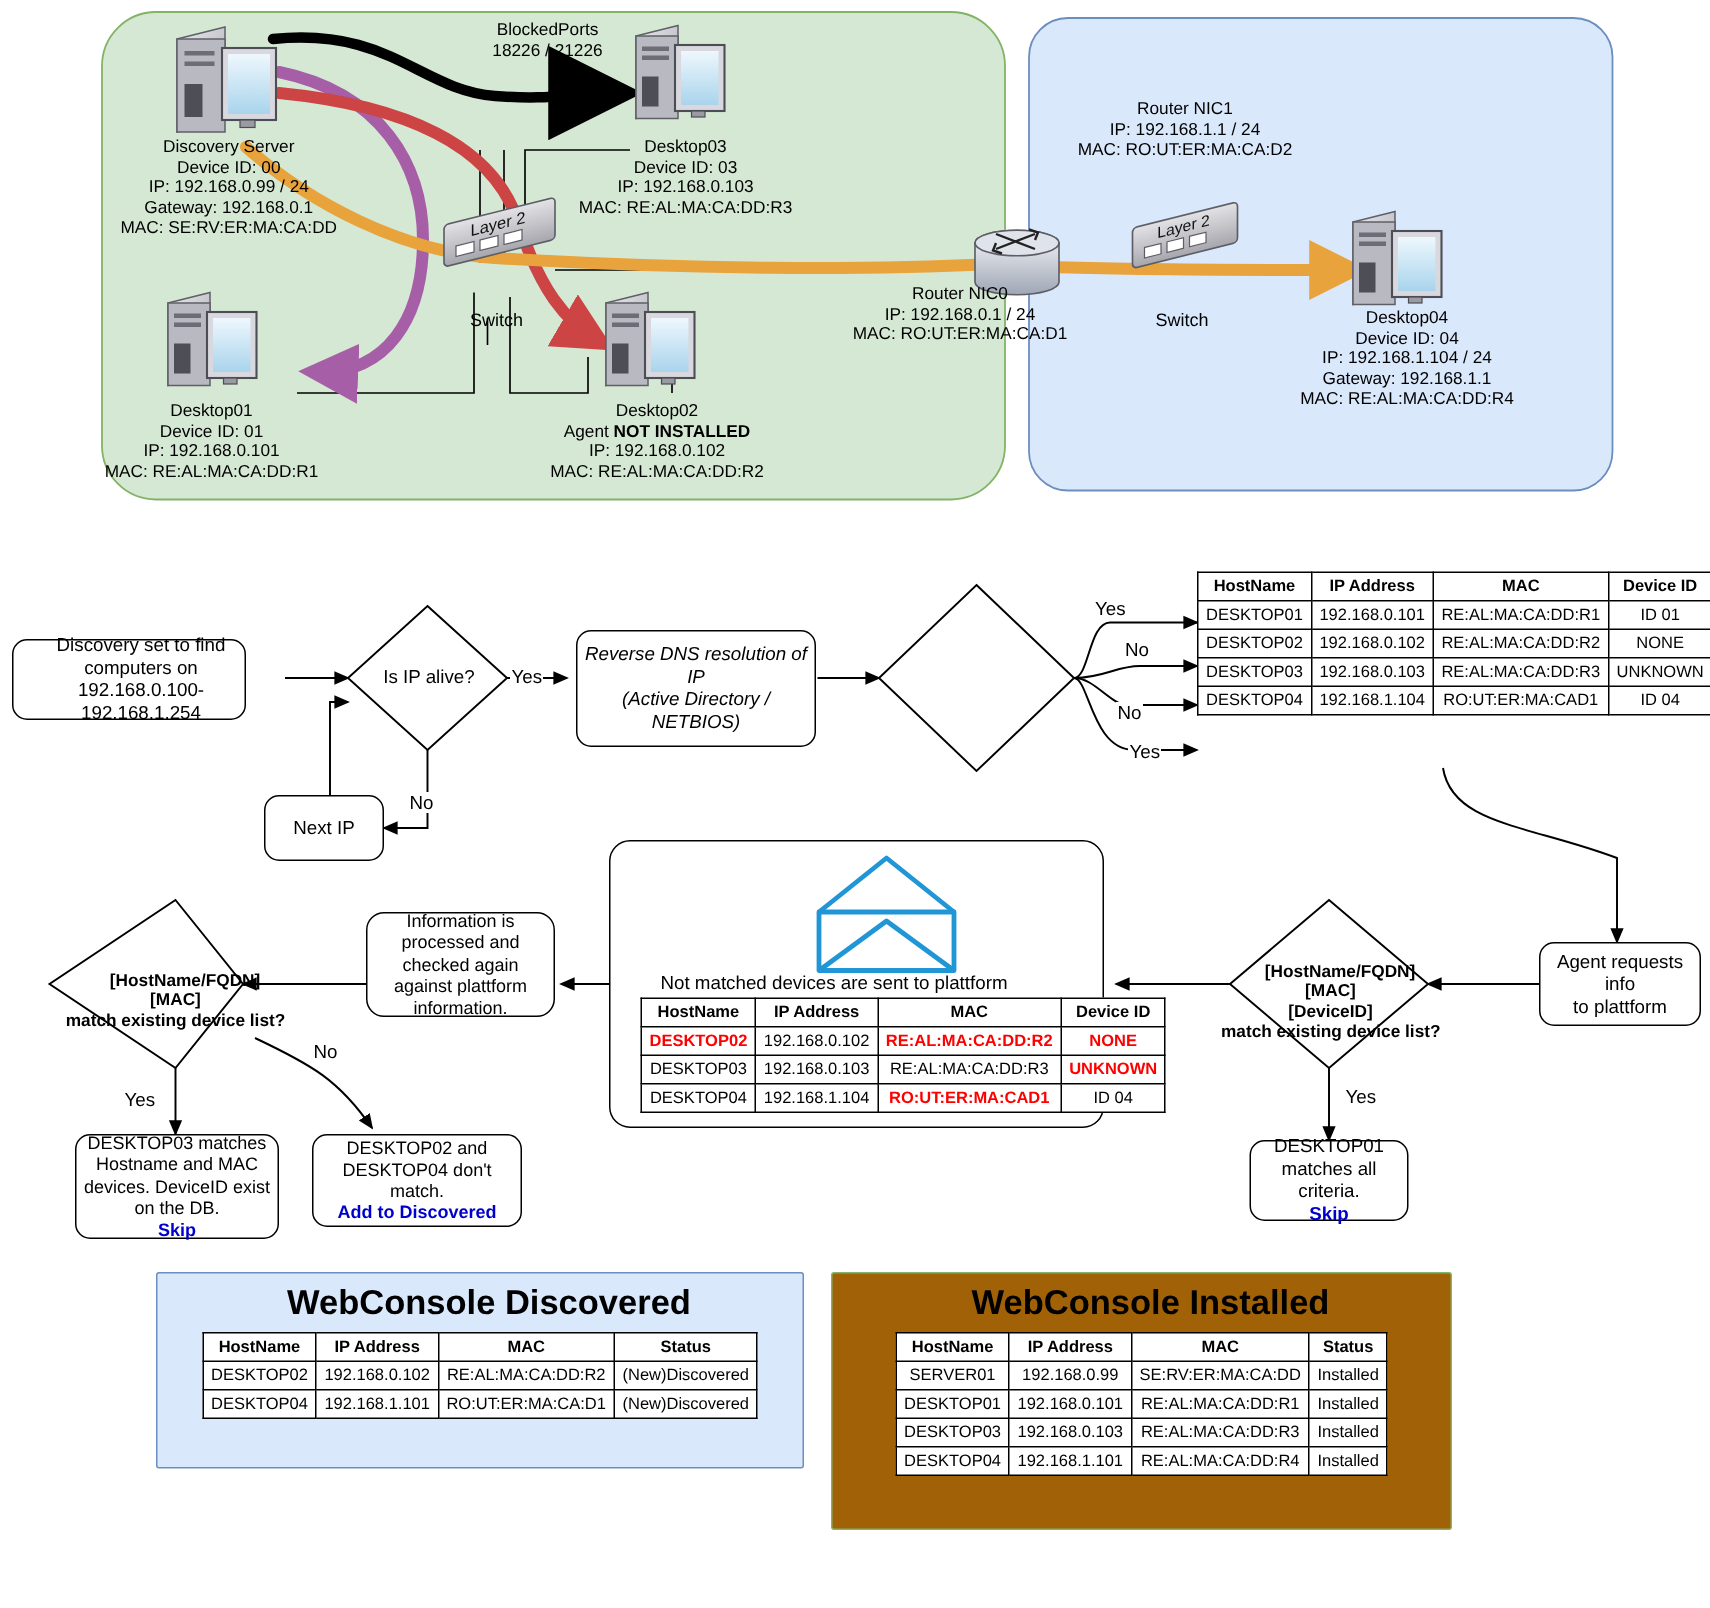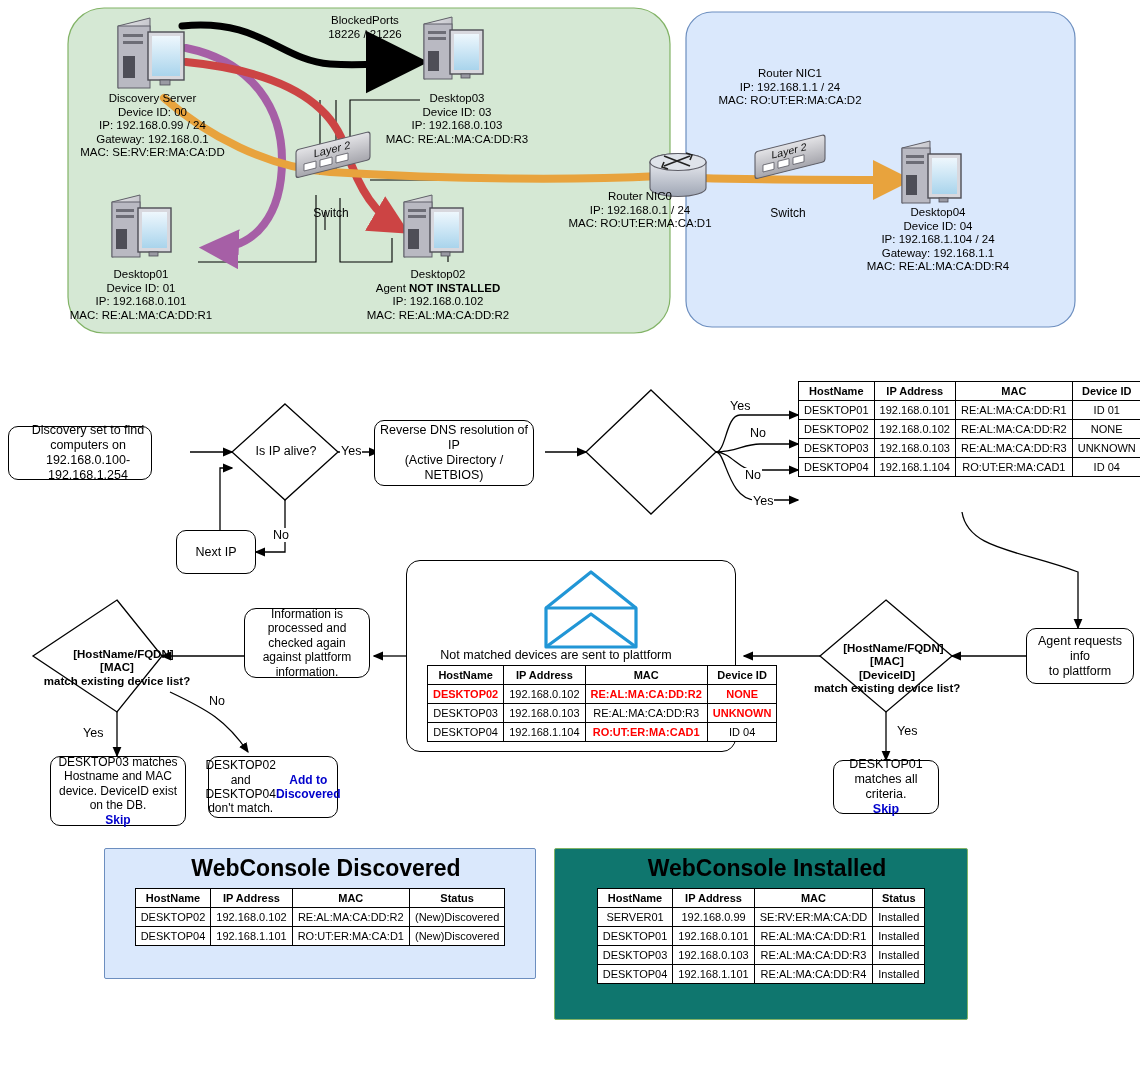--- a/index.html
+++ b/index.html
@@ -239,57 +239,57 @@
   <div class="flabel" style="left:340px;top:444px;">Yes</div>
   <div class="flabel" style="left:272px;top:528px;">No</div>
   <div class="flabel" style="left:729px;top:399px;">Yes</div>
   <div class="flabel" style="left:749px;top:426px;">No</div>
   <div class="flabel" style="left:744px;top:468px;">No</div>
   <div class="flabel" style="left:752px;top:494px;">Yes</div>
   <div class="flabel" style="left:896px;top:724px;">Yes</div>
   <div class="flabel" style="left:82px;top:726px;">Yes</div>
   <div class="flabel" style="left:208px;top:694px;">No</div>
 
-  <div class="fbox" style="left:8px;top:426px;width:144px;height:54px;padding-left:20px;">Discovery set to find computers on<br>192.168.0.100-192.168.1.254</div>
+  <div class="fbox" style="left:8px;top:426px;width:156px;height:54px;padding-left:20px;">Discovery set to find computers on<br>192.168.0.100-192.168.1.254</div>
 
   <svg class="layer">
     <polygon points="285,404 338,452 285,500 232,452" fill="#fff" stroke="#000" stroke-width="1.3"></polygon>
     <polygon points="651,390 716,452 651,514 586,452" fill="#fff" stroke="#000" stroke-width="1.3"></polygon>
     <polygon points="886,600 952,656 886,712 820,656" fill="#fff" stroke="#000" stroke-width="1.3"></polygon>
     <polygon points="117,600 162,656 117,712 33,656" fill="#fff" stroke="#000" stroke-width="1.3"></polygon>
   </svg>
 
   <div class="txt" style="left:240px;top:444px;width:92px;font-size:12.5px;">Is IP alive?</div>
 
   <div class="fbox" style="left:176px;top:530px;width:80px;height:44px;">Next IP</div>
 
-  <div class="fbox" style="left:374px;top:420px;width:160px;height:66px;">Reverse DNS resolution of IP<br>(Active Directory / NETBIOS)</div>
+  <div class="fbox" style="left:384px;top:420px;width:160px;height:78px;font-style:italic;">Reverse DNS resolution of IP<br>(Active Directory / NETBIOS)</div>
 
 
   <div class="fbox" style="left:1026px;top:628px;width:108px;height:56px;">Agent requests info<br>to plattform</div>
 
   <div class="txt" style="left:814px;top:628px;width:146px;font-size:11.5px;font-weight:bold;">
     <span>[HostName/FQDN]<br>[MAC]<br>[DeviceID]<br>match existing device list?</span>
   </div>
 
   <div class="fbox" style="left:833px;top:760px;width:106px;height:54px;flex-direction:column;">
     <span>DESKTOP01<br>matches all criteria.</span>
     <span class="blue">Skip</span>
   </div>
 
   <div class="txt" style="left:34px;top:634px;width:166px;font-size:11.5px;font-weight:bold;">
     <span>[HostName/FQDN]<br>[MAC]<br>match existing device list?</span>
   </div>
 
   <div class="fbox" style="left:50px;top:756px;width:136px;height:70px;flex-direction:column;font-size:12px;">
-    <span>DESKTOP03 matches Hostname and MAC device. DeviceID exist on the DB.</span>
+    <span>DESKTOP03 matches Hostname and MAC devices. DeviceID exist on the DB.</span>
     <span class="blue">Skip</span>
   </div>
 
-  <div class="fbox" style="left:208px;top:756px;width:130px;height:62px;flex-direction:row;font-size:12px;">
+  <div class="fbox" style="left:208px;top:756px;width:140px;height:62px;flex-direction:column;font-size:12px;">
     <span>DESKTOP02 and DESKTOP04 don't match.</span>
     <span class="blue">Add to Discovered</span>
   </div>
 
   <div class="fbox" style="left:244px;top:608px;width:126px;height:70px;font-size:12px;border-radius:12px;">Information is<br>processed and<br>checked again<br>against plattform<br>information.</div>
 
   <div class="fbox" style="left:406px;top:560px;width:330px;height:192px;border-radius:14px;display:block;padding:0;"></div>
 
   <svg class="layer">
     <g stroke="#2196d6" stroke-width="3.2" fill="none" stroke-linejoin="round">
@@ -396,21 +396,21 @@
             <td>DESKTOP04</td>
             <td>192.168.1.101</td>
             <td>RO:UT:ER:MA:CA:D1</td>
             <td>(New)Discovered</td>
           </tr>
         </tbody>
       </table>
     </div>
   </div>
 
-  <div class="panel" style="left:554px;top:848px;width:414px;height:172px;background:#0f766e;border:1.2px solid #82b366;">
+  <div class="panel" style="left:554px;top:848px;width:414px;height:172px;background:#a16207;border:1.2px solid #82b366;">
     <div class="ptitle">WebConsole Installed</div>
     <div class="pbody">
       <table class="grid">
         <thead>
             <tr>
           <th>HostName</th>
           <th>IP Address</th>
           <th>MAC</th>
           <th>Status</th>
         </tr>

